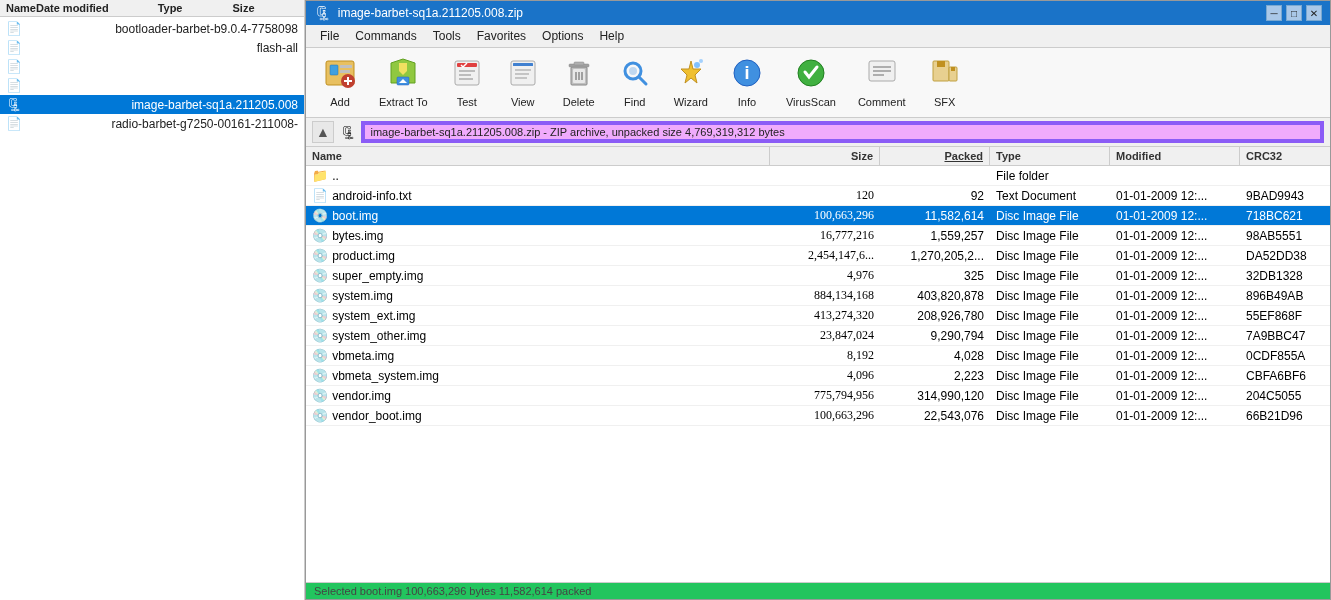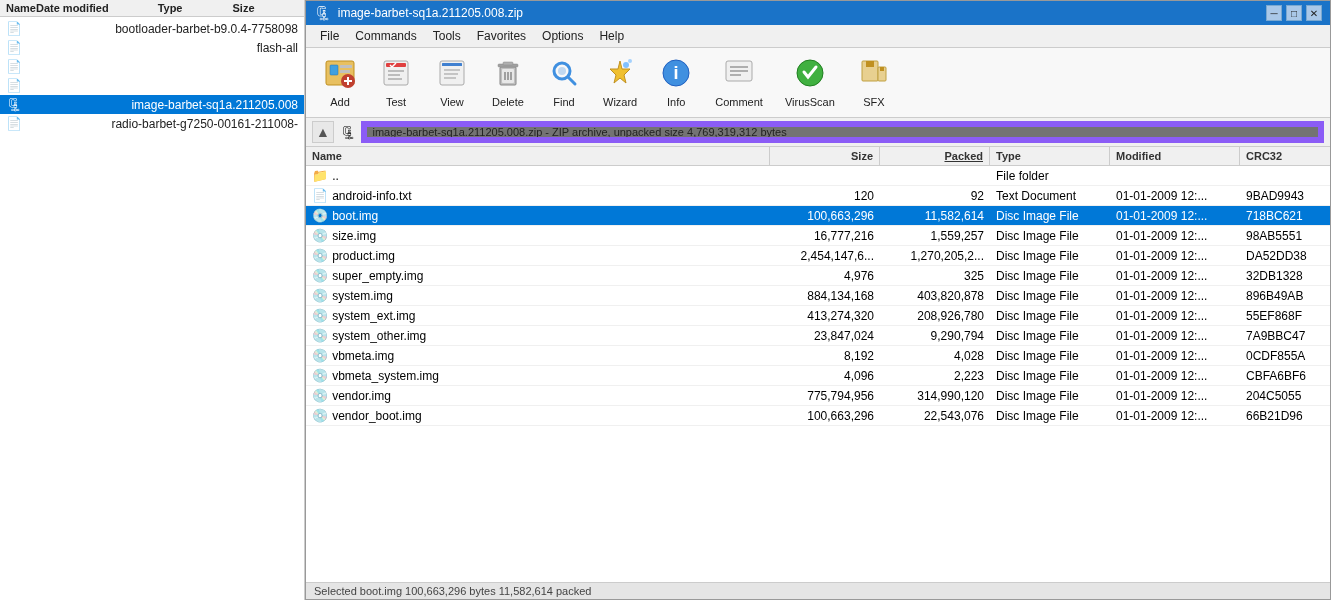--- a/index.html
+++ b/index.html
@@ -124,22 +124,22 @@
     .addr-up-btn {
       width: 22px; height: 22px;
       background: #e8e8e8;
       border: 1px solid #ccc;
       display: flex; align-items: center; justify-content: center;
       cursor: pointer; font-size: 14px; color: #555;
     }
     .addr-input {
       flex: 1;
       height: 22px;
-      border: 6px solid #8b5cf6;
-      background: #737373;
+      border: 4px solid #8b5cf6;
+      background: #f0abfc;
       padding: 0 6px;
       font-size: 11px;
       color: #222;
     }
 
     
     .file-list-header {
       display: flex;
       background: #f0f0f0;
       border-bottom: 1px solid #ccc;
@@ -164,34 +164,34 @@
     .file-row {
       display: flex;
       align-items: center;
       border-bottom: 1px solid #f0f0f0;
       font-size: 12px;
       cursor: pointer;
     }
     .file-row.selected { background: #0078d7; color: #fff; }
     .fr-name { flex: 1; padding: 2px 6px; display: flex; align-items: center; gap: 4px; overflow: hidden; white-space: nowrap; text-overflow: ellipsis; }
     .fr-name .fr-icon { font-size: 13px; flex-shrink: 0; }
-    .fr-size { width: 110px; padding: 2px 6px; text-align: right; white-space: nowrap; }
+    .fr-size { width: 110px; padding: 2px 6px; text-align: right; white-space: nowrap; font-family: Liberation Serif, serif; }
     .fr-packed { width: 110px; padding: 2px 6px; text-align: right; white-space: nowrap; }
     .fr-type { width: 120px; padding: 2px 6px; white-space: nowrap; }
     .fr-modified { width: 130px; padding: 2px 6px; white-space: nowrap; }
     .fr-crc { width: 90px; padding: 2px 6px; white-space: nowrap; }
 
     
     .file-list::-webkit-scrollbar { width: 14px; }
     .file-list::-webkit-scrollbar-track { background: #f0f0f0; }
     .file-list::-webkit-scrollbar-thumb { background: #c0c0c0; border: 2px solid #f0f0f0; }
 
     
     .status-bar {
-      background: #e5e5e5;
+      background: #22c55e;
       border-top: 1px solid #ccc;
       padding: 2px 8px;
       font-size: 11px;
       color: #444;
       flex-shrink: 0;
     }
   </style>
 </head>
 <body>
 
@@ -259,20 +259,29 @@
             <rect x="16" y="8" width="12" height="3" rx="0.5" fill="#c0c0c0"></rect>
             <rect x="16" y="13" width="10" height="3" rx="0.5" fill="#c0c0c0"></rect>
             <circle cx="24" cy="24" r="7" fill="#c04030"></circle>
             <line x1="24" y1="20" x2="24" y2="28" stroke="white" stroke-width="2"></line>
             <line x1="20" y1="24" x2="28" y2="24" stroke="white" stroke-width="2"></line>
           </svg></span>
         <span class="tb-label">Add</span>
       </div>
       <div class="tool-btn">
         <span class="tb-icon"><svg width="32" height="32" viewBox="0 0 32 32">
+            <path d="M4 6 L16 2 L28 6 L28 26 L4 26 Z" fill="#90c840" stroke="#60a020" stroke-width="1"></path>
+            <path d="M12 6 L20 6 L20 14 L16 18 L12 14 Z" fill="#f0e060"></path>
+            <rect x="10" y="20" width="12" height="8" rx="1" fill="#4090e0" stroke="#2060c0" stroke-width="0.5"></rect>
+            <polygon points="16,22 20,26 12,26" fill="white"></polygon>
+          </svg></span>
+        <span class="tb-label">Extract To</span>
+      </div>
+      <div class="tool-btn">
+        <span class="tb-icon"><svg width="32" height="32" viewBox="0 0 32 32">
             <rect x="4" y="4" width="24" height="24" rx="2" fill="#f0f0f0" stroke="#aaa" stroke-width="1"></rect>
             <rect x="6" y="6" width="20" height="4" rx="1" fill="#e04040"></rect>
             <line x1="8" y1="14" x2="24" y2="14" stroke="#888" stroke-width="1"></line>
             <line x1="8" y1="18" x2="20" y2="18" stroke="#888" stroke-width="1"></line>
             <line x1="8" y1="22" x2="22" y2="22" stroke="#888" stroke-width="1"></line>
             <polyline points="10,8 12,10 16,6" stroke="white" stroke-width="1.5" fill="none"></polyline>
           </svg></span>
         <span class="tb-label">Test</span>
       </div>
       <div class="tool-btn">
@@ -315,33 +324,33 @@
       </div>
       <div class="tool-btn">
         <span class="tb-icon"><svg width="32" height="32" viewBox="0 0 32 32">
             <circle cx="16" cy="16" r="13" fill="#4090e0" stroke="#2060c0" stroke-width="1"></circle>
             <text x="16" y="22" text-anchor="middle" font-size="18" font-weight="bold" fill="white">i</text>
           </svg></span>
         <span class="tb-label">Info</span>
       </div>
       <div class="tool-btn">
         <span class="tb-icon"><svg width="32" height="32" viewBox="0 0 32 32">
+            <circle cx="16" cy="16" r="13" fill="#40b040" stroke="#208020" stroke-width="1"></circle>
+            <path d="M10 15 L14 20 L22 10" stroke="white" stroke-width="3" fill="none" stroke-linecap="round"></path>
+          </svg></span>
+        <span class="tb-label">VirusScan</span>
+      </div>
+      <div class="tool-btn">
+        <span class="tb-icon"><svg width="32" height="32" viewBox="0 0 32 32">
             <rect x="3" y="4" width="26" height="20" rx="2" fill="#f0f0f0" stroke="#aaa" stroke-width="1"></rect>
             <line x1="7" y1="10" x2="25" y2="10" stroke="#999" stroke-width="1.5"></line>
             <line x1="7" y1="14" x2="25" y2="14" stroke="#999" stroke-width="1.5"></line>
             <line x1="7" y1="18" x2="18" y2="18" stroke="#999" stroke-width="1.5"></line>
           </svg></span>
         <span class="tb-label">Comment</span>
-      </div>
-      <div class="tool-btn">
-        <span class="tb-icon"><svg width="32" height="32" viewBox="0 0 32 32">
-            <circle cx="16" cy="16" r="13" fill="#40b040" stroke="#208020" stroke-width="1"></circle>
-            <path d="M10 15 L14 20 L22 10" stroke="white" stroke-width="3" fill="none" stroke-linecap="round"></path>
-          </svg></span>
-        <span class="tb-label">VirusScan</span>
       </div>
       <div class="tool-btn">
         <span class="tb-icon"><svg width="32" height="32" viewBox="0 0 32 32">
             <rect x="4" y="4" width="16" height="20" rx="1" fill="#e8d090" stroke="#c0a040" stroke-width="1"></rect>
             <rect x="8" y="4" width="8" height="6" rx="0" fill="#c09020"></rect>
             <rect x="20" y="10" width="8" height="14" rx="1" fill="#e8d090" stroke="#c0a040" stroke-width="1"></rect>
             <rect x="22" y="10" width="4" height="4" rx="0" fill="#c09020"></rect>
           </svg></span>
         <span class="tb-label">SFX</span>
       </div>
@@ -396,21 +405,21 @@
       </div>
       <div class="fr-size">100,663,296</div>
       <div class="fr-packed">11,582,614</div>
       <div class="fr-type">Disc Image File</div>
       <div class="fr-modified">01-01-2009 12:...</div>
       <div class="fr-crc">718BC621</div>
     </div>
         <div class="file-row">
       <div class="fr-name">
         <span class="fr-icon">💿</span>
-        <span>size.img</span>
+        <span>bytes.img</span>
       </div>
       <div class="fr-size">16,777,216</div>
       <div class="fr-packed">1,559,257</div>
       <div class="fr-type">Disc Image File</div>
       <div class="fr-modified">01-01-2009 12:...</div>
       <div class="fr-crc">98AB5551</div>
     </div>
         <div class="file-row">
       <div class="fr-name">
         <span class="fr-icon">💿</span>

